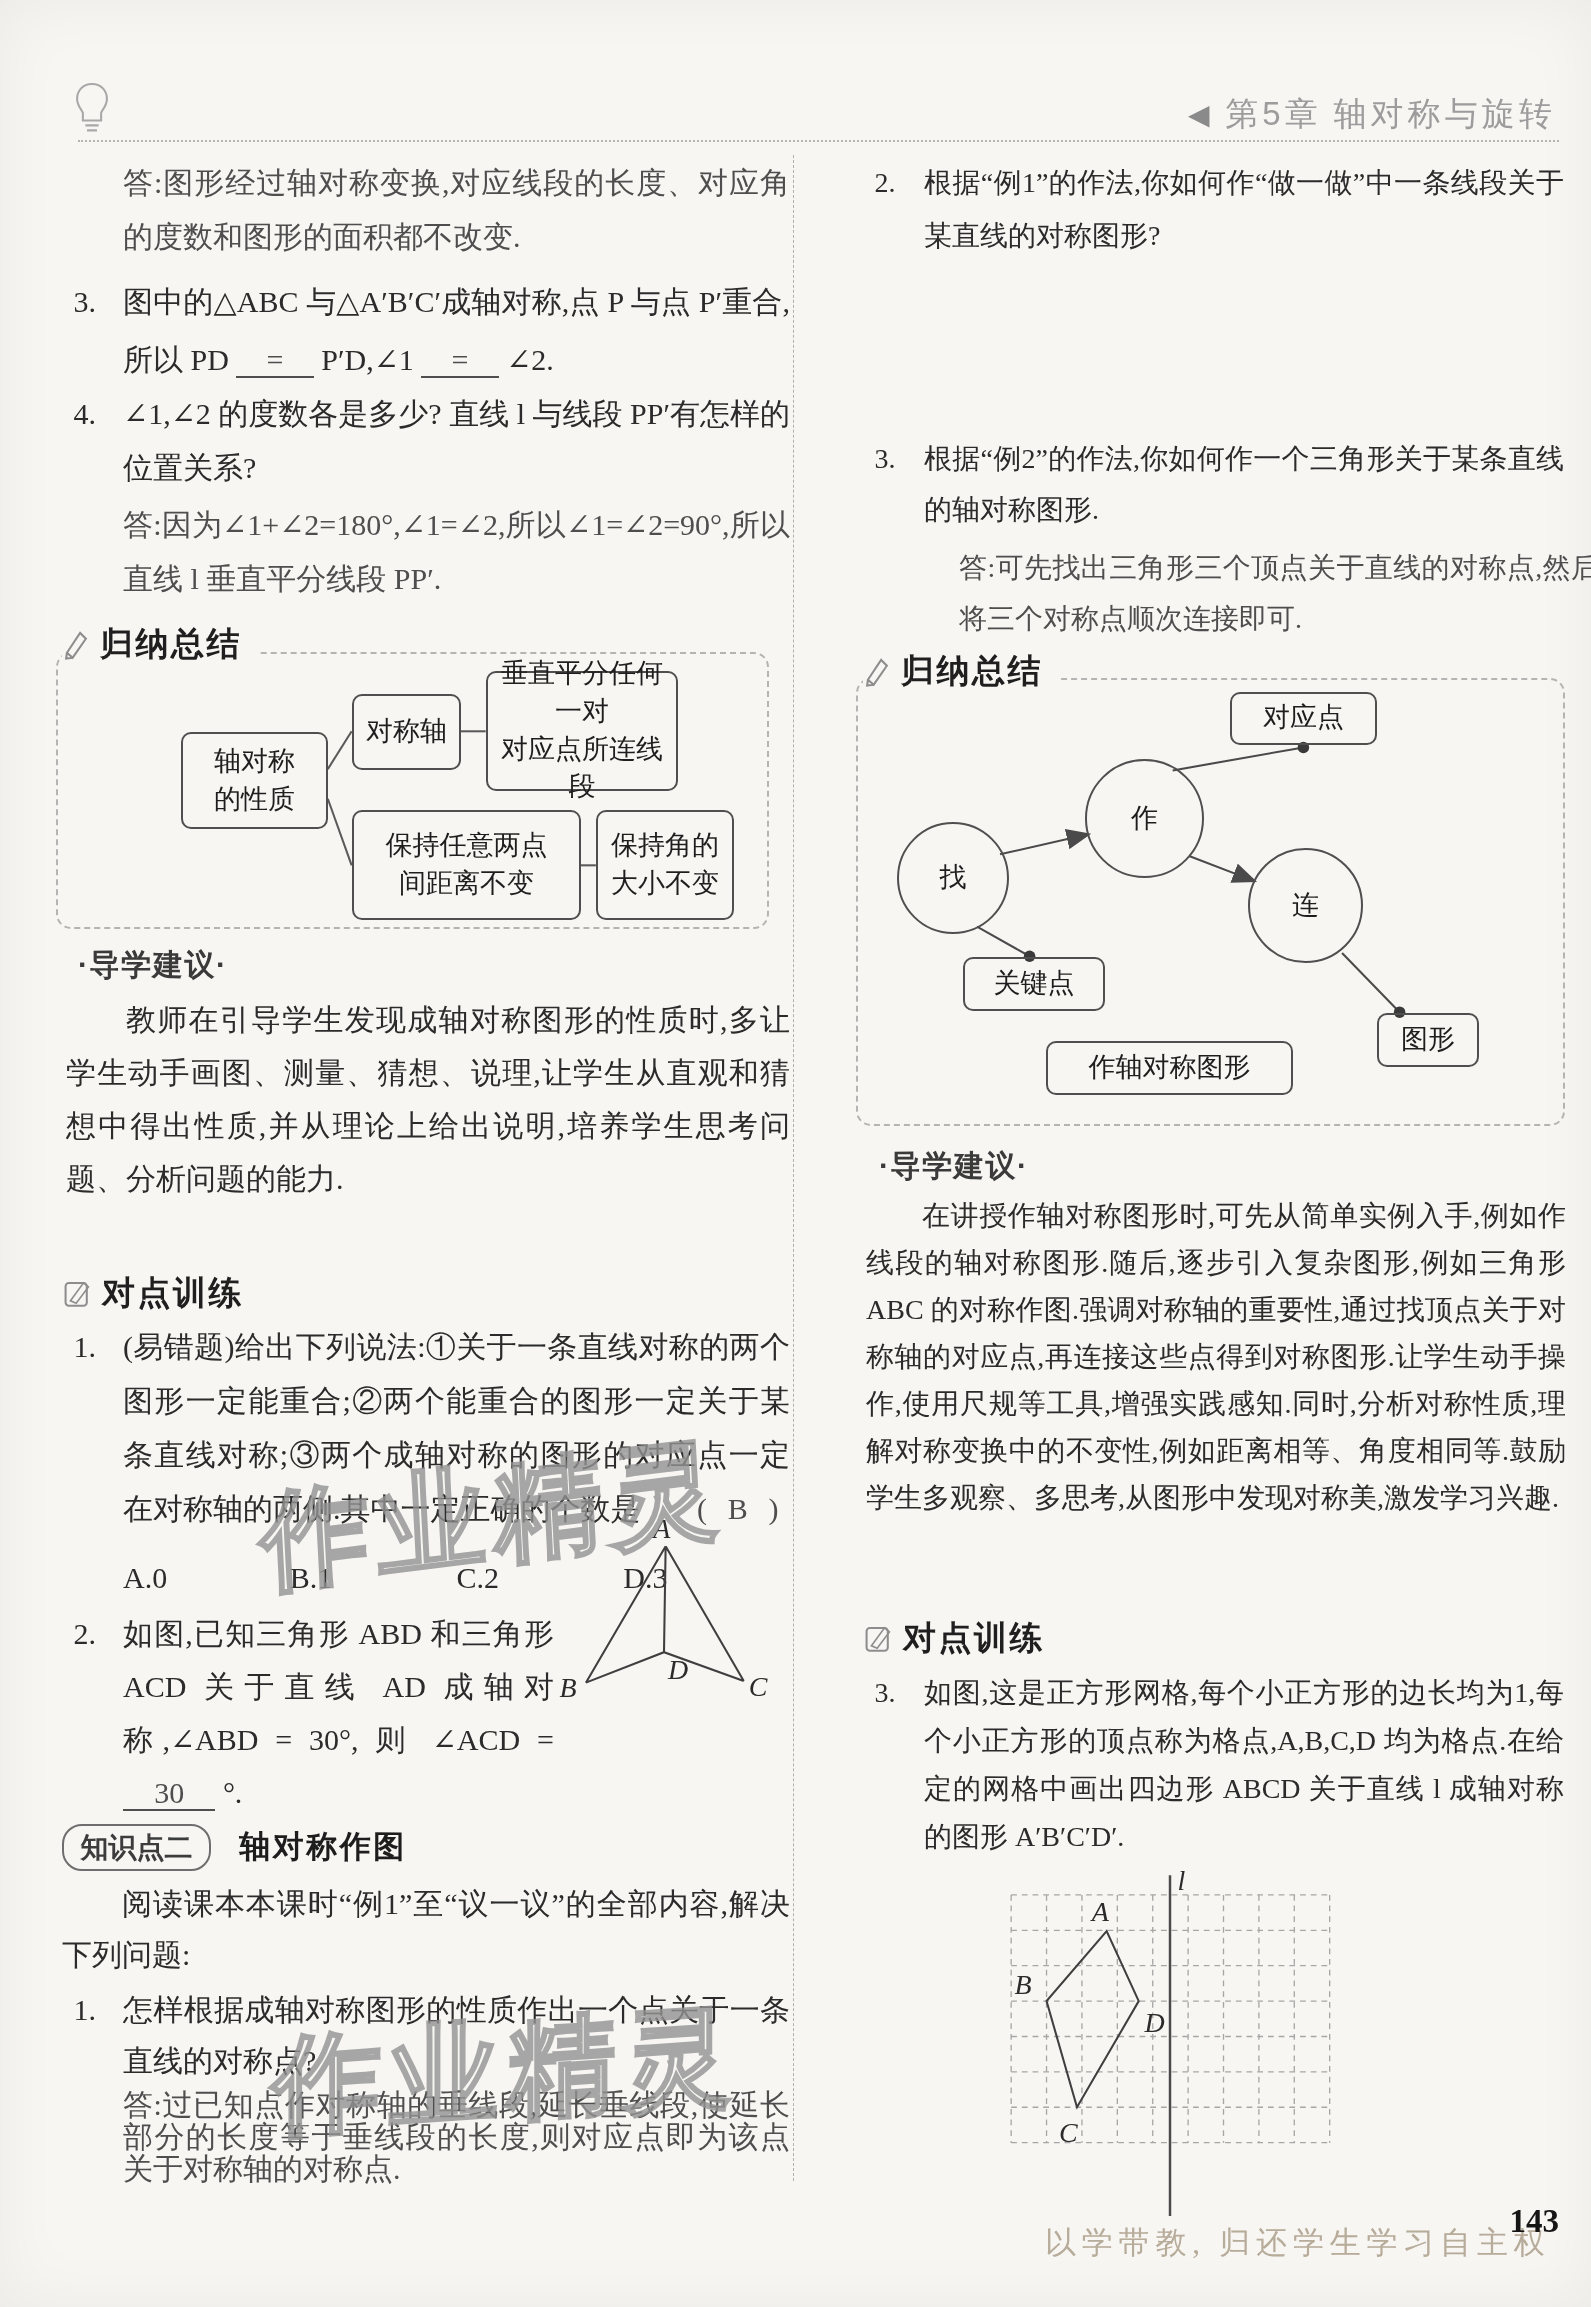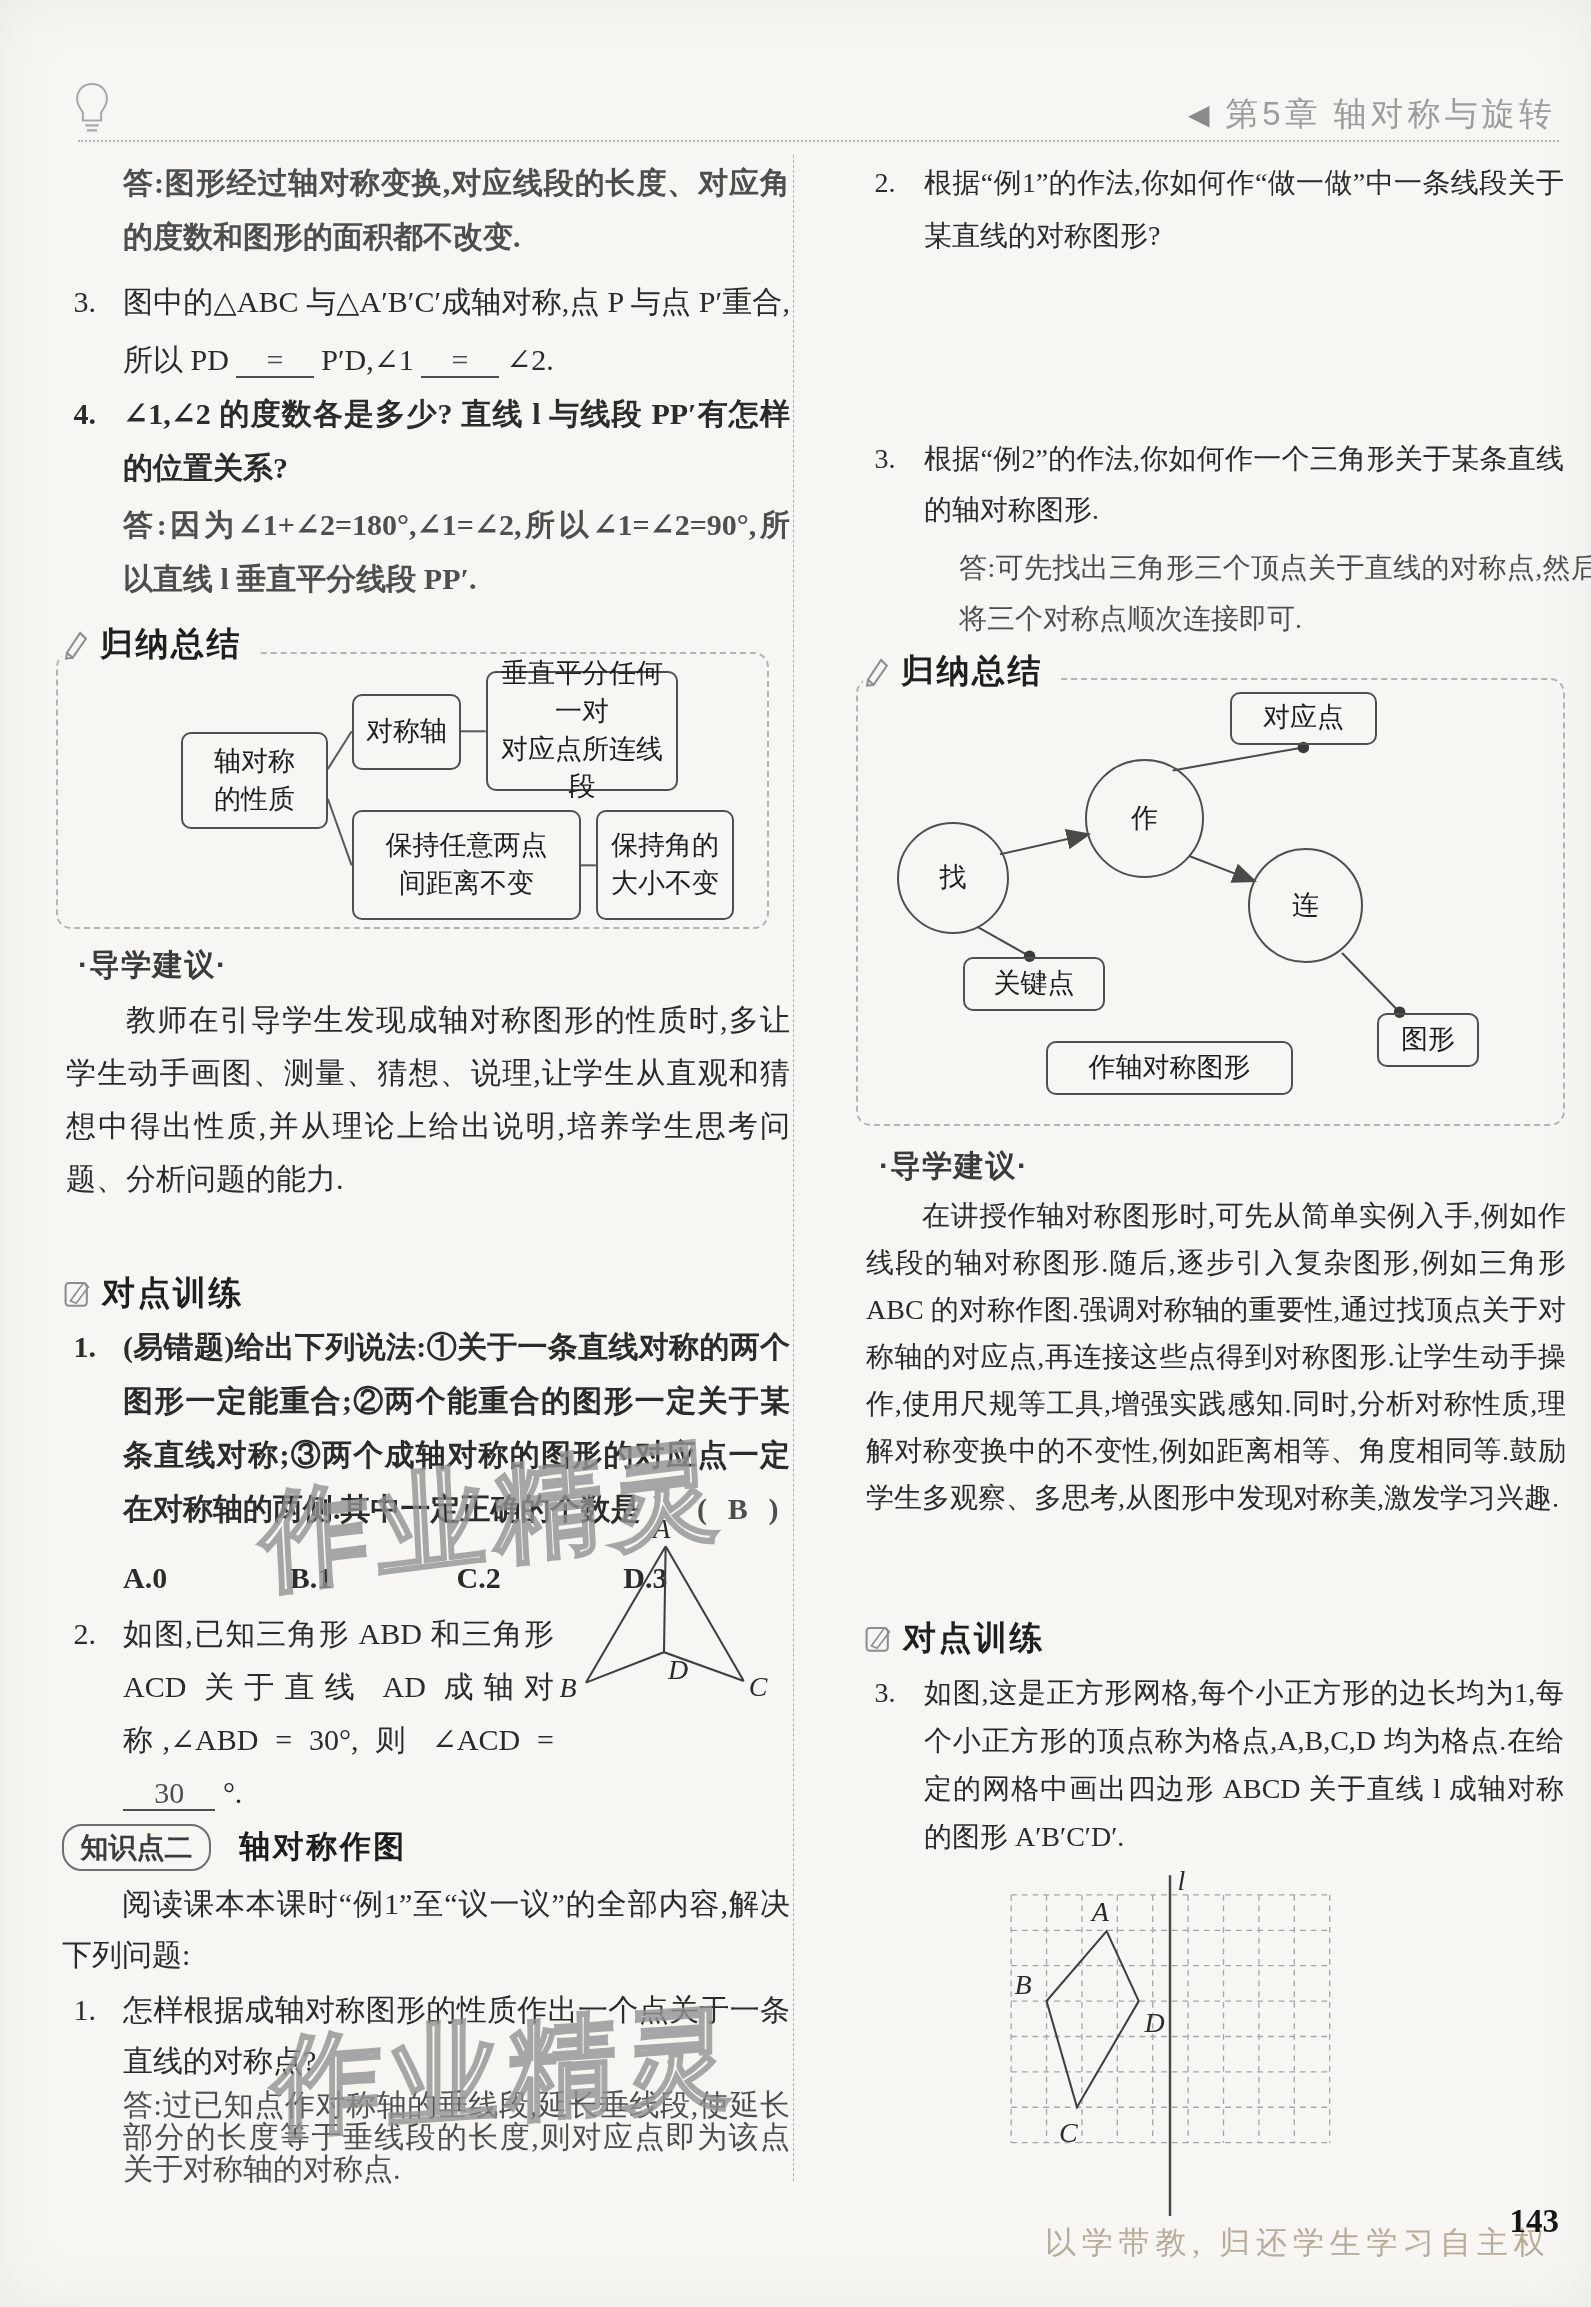--- a/index.html
+++ b/index.html
@@ -6,21 +6,21 @@
   .page{position:relative;width:1592px;height:2307px;background:#f7f6f3;overflow:hidden;
         font-family:"Liberation Serif","DejaVu Serif",serif;color:#2b2b2b;
         box-shadow:inset 0 0 66px rgba(0,0,0,0.05);}
   .blk{position:absolute;}
   .para{text-align:justify;}
   .ind2{text-indent:2em;}
   .li{display:flex;align-items:flex-start;}
   .num{flex:none;width:61px;padding-left:11.5px;box-sizing:border-box;}
   .libody{flex:1 1 auto;text-align:justify;}
   .fs36{font-size:30px;} .fs34{font-size:28px;}
-  .lh70{line-height:58px;} .lh66{line-height:54px;font-weight:bold;} .lh64{line-height:53px;}
+  .lh70{line-height:58px;} .lh66{line-height:54px;} .lh64{line-height:53px;}
   .lh62{line-height:51px;} .lh58{line-height:48px;} .lh57{line-height:47px;} .lh56{line-height:32px;}
   .ans{color:#4e4e4e;}
   .mL{margin-left:61px;}
   .blank{display:inline-block;min-width:61px;border-bottom:2.5px solid #4f4f4f;
          text-align:center;padding:0 8.2px;line-height:1.05;}
   .ansbox{float:right;letter-spacing:6.6px;margin-right:5px;}
   .opts{display:flex;margin-top:15px;}
   .opts span{width:25%;}
   .sec-title{position:absolute;display:flex;align-items:center;gap:10px;z-index:3;
              background:#f7f6f3;padding:0 15px 0 0;

